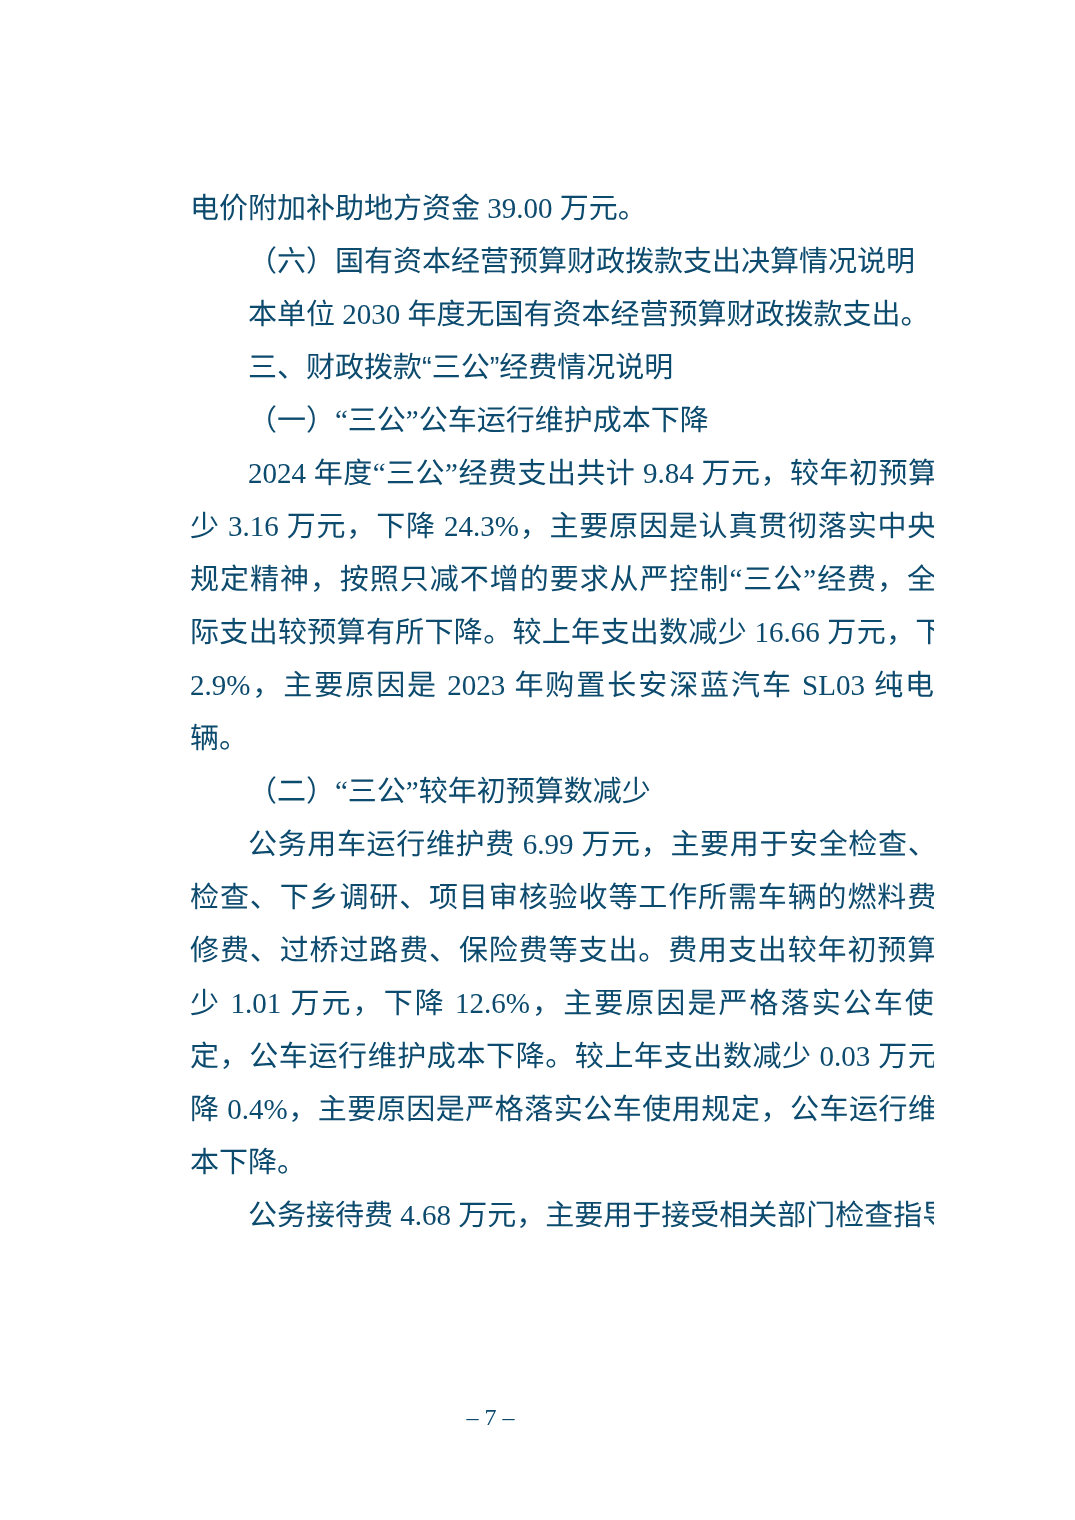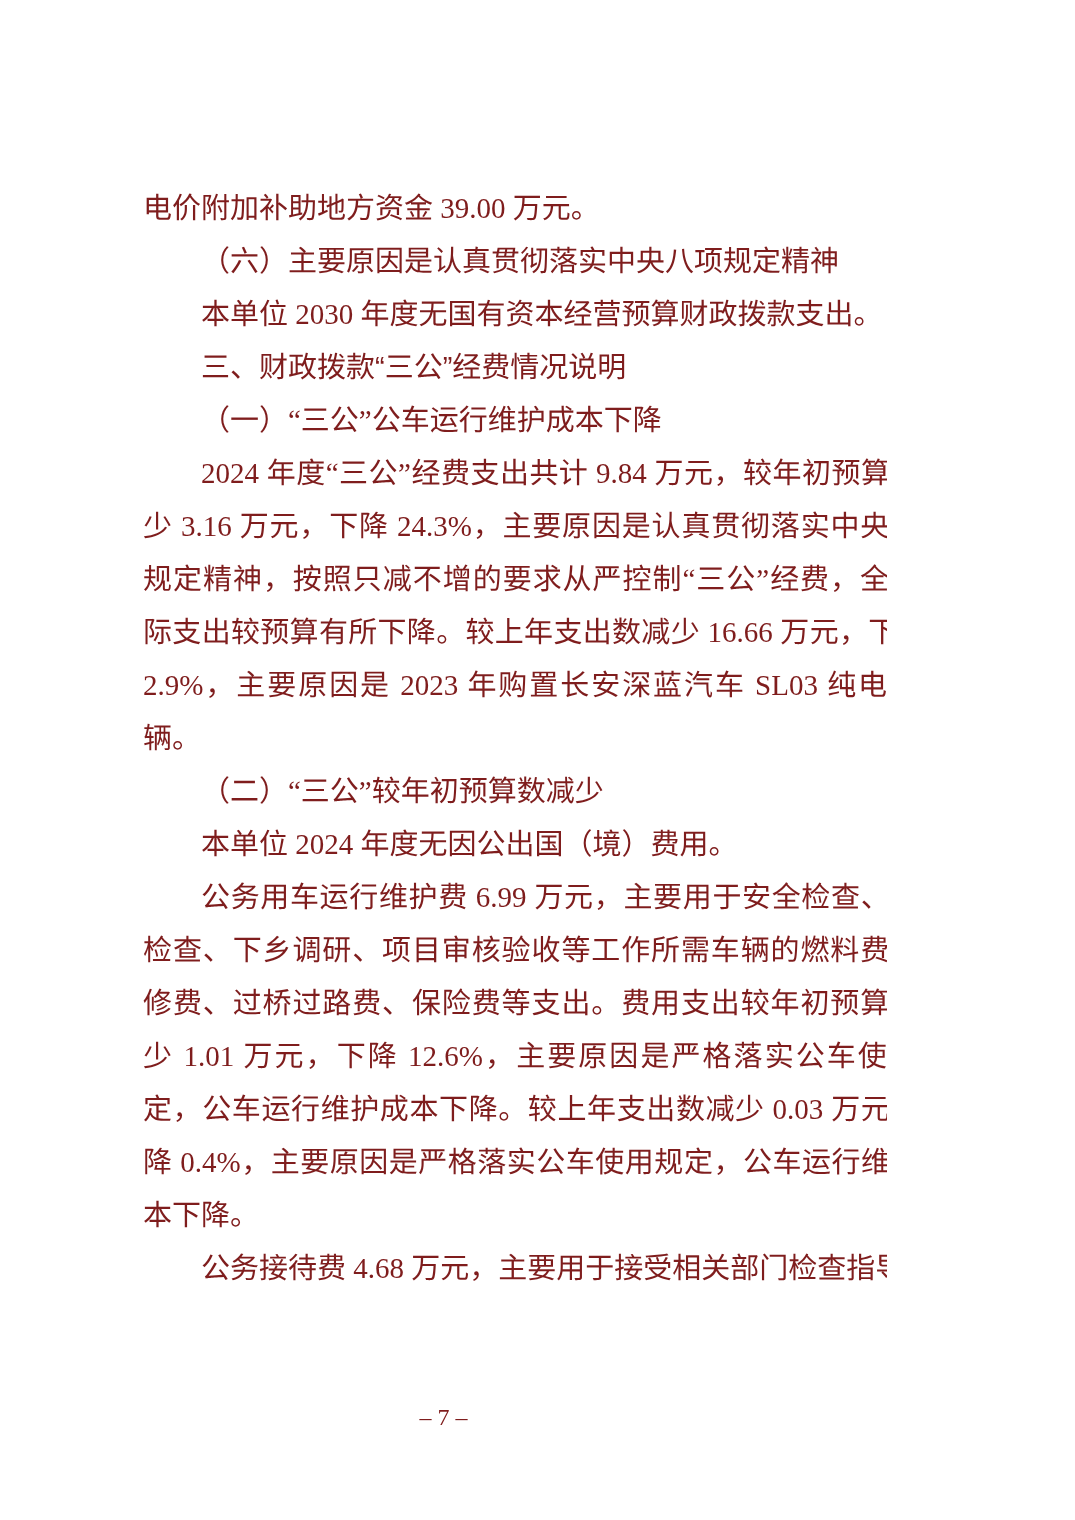--- a/index.html
+++ b/index.html
@@ -5,23 +5,24 @@
   html, body {
     margin: 0;
     padding: 0;
     background: #ffffff;
   }
   .page {
     position: relative;
     width: 887px;
     height: 1520px;
     background: #ffffff;
-    color: #7f1d1d;
+    color: #0c4a6e;
     font-family: "Liberation Serif", "DejaVu Serif", serif;
     overflow: hidden;
+    margin-left: 47px;
   }
   .content {
     position: absolute;
     left: 143px;
     top: 182px;
     width: 806px;
   }
   .content p {
     margin: 0;
     font-size: 29px;
@@ -49,27 +50,26 @@
     line-height: 30px;
     font-family: "Liberation Serif", "DejaVu Serif", serif;
   }
 </style>
 </head>
 <body>
 
 <div class="page">
   <main class="content">
     <p class="no-indent">电价附加补助地方资金 39.00 万元。</p>
-    <p>（六）主要原因是认真贯彻落实中央八项规定精神</p>
+    <p>（六）国有资本经营预算财政拨款支出决算情况说明</p>
     <p>本单位 2030 年度无国有资本经营预算财政拨款支出。</p>
     <p class="heading">三、财政拨款“三公”经费情况说明</p>
     <p>（一）“三公”公车运行维护成本下降</p>
     <p>2024 年度“三公”经费支出共计 9.84 万元，较年初预算数减少 3.16 万元，下降 24.3%，主要原因是认真贯彻落实中央八项规定精神，按照只减不增的要求从严控制“三公”经费，全年实际支出较预算有所下降。较上年支出数减少 16.66 万元，下降 62.9%，主要原因是 2023 年购置长安深蓝汽车 SL03 纯电版一辆。</p>
     <p>（二）“三公”较年初预算数减少</p>
-    <p>本单位 2024 年度无因公出国（境）费用。</p>
     <p>公务用车运行维护费 6.99 万元，主要用于安全检查、执法检查、下乡调研、项目审核验收等工作所需车辆的燃料费、维修费、过桥过路费、保险费等支出。费用支出较年初预算数减少 1.01 万元，下降 12.6%，主要原因是严格落实公车使用规定，公车运行维护成本下降。较上年支出数减少 0.03 万元，下降 0.4%，主要原因是严格落实公车使用规定，公车运行维护成本下降。</p>
     <p>公务接待费 4.68 万元，主要用于接受相关部门检查指导工</p>
   </main>
 
   <footer class="page-footer">
     <span>– 7 –</span>
   </footer>
 </div>
 
 </body></html>

